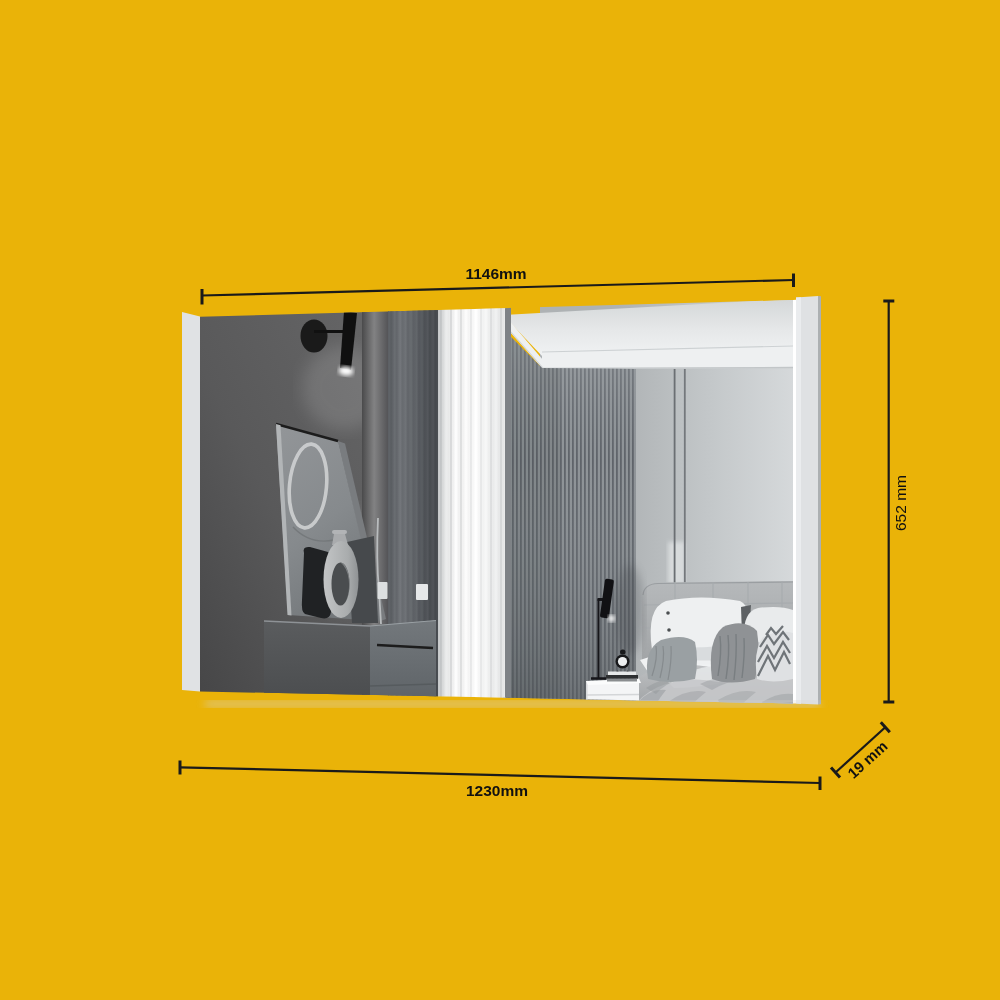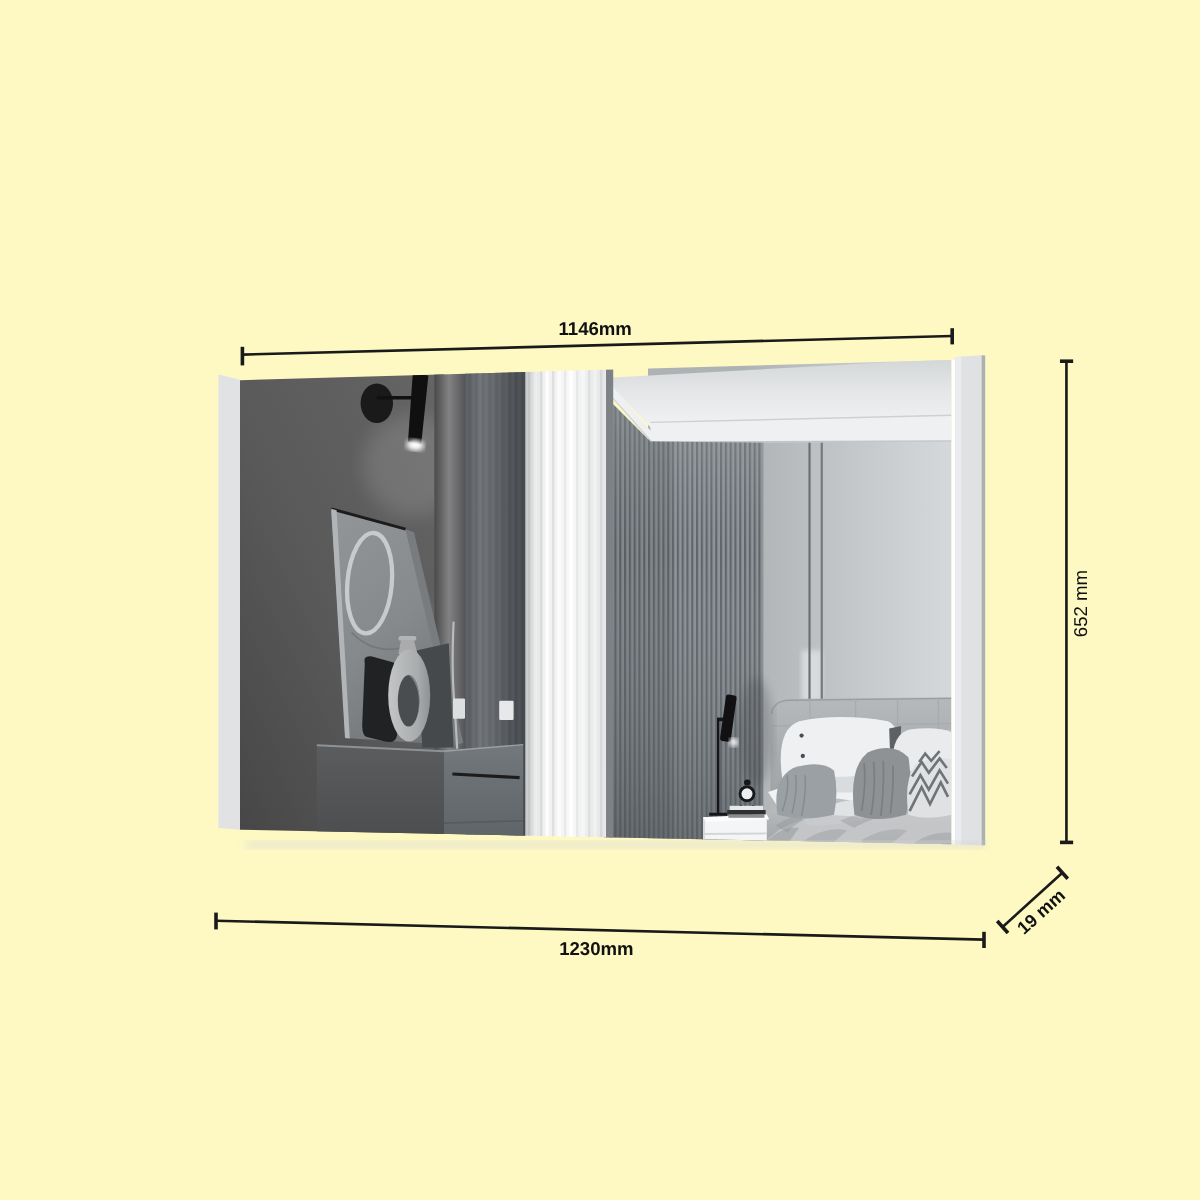--- a/index.html
+++ b/index.html
@@ -1,16 +1,16 @@
 <!DOCTYPE html>
 <html><head>
 <meta charset="utf-8">
 <style>
   html,body{margin:0;padding:0;background:#ffffff;}
-  .page{width:1000px;height:1000px;position:relative;background:#fef9c3;overflow:hidden;}
+  .page{width:1000px;height:1000px;position:relative;background:#eab308;overflow:hidden;}
   svg{display:block;}
   text{font-family:"Liberation Sans", sans-serif;}
 </style>
 </head>
 <body>
 <div class="page">
 <svg width="1000" height="1000" viewBox="0 0 1000 1000">
 <defs>
   <clipPath id="glass">
           <polygon points="200,316.8 793,300 793,703.5 200,691.5"></polygon>

